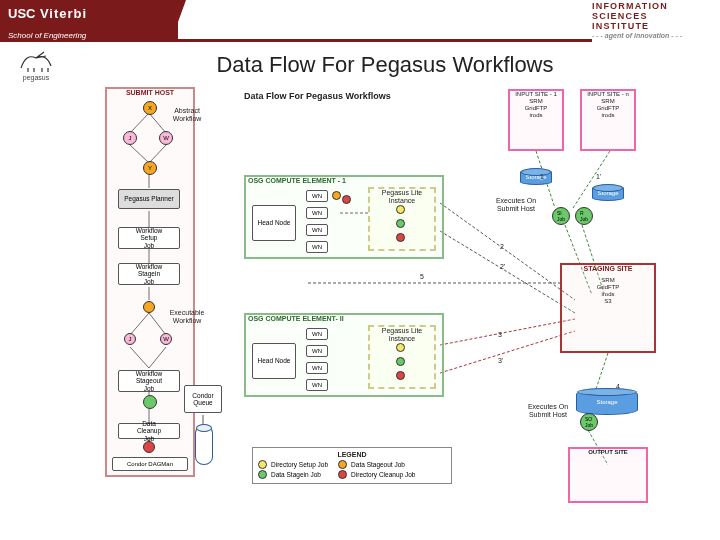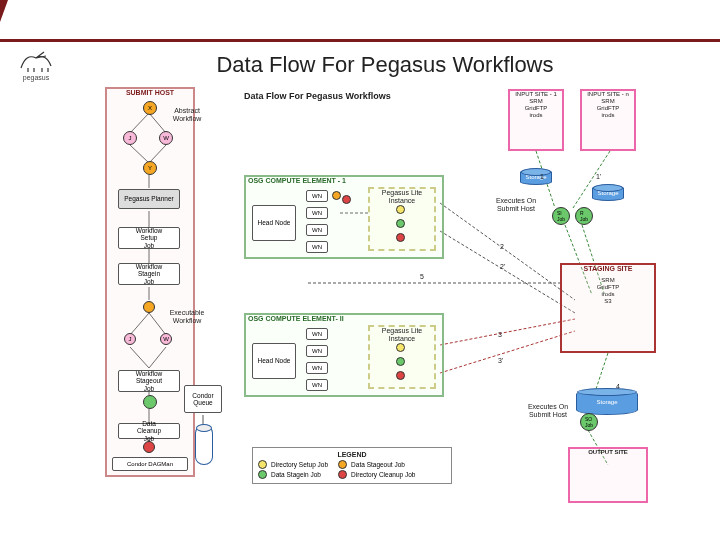--- a/index.html
+++ b/index.html
@@ -46,21 +46,32 @@
   line.grn { stroke: #3a8a3a; }
   line.red { stroke: #a33; }
   .legend { border: 1.5px solid #888; background: #fff; padding: 3px 5px; }
   .legend-row { display: flex; align-items: center; gap: 4px; font-size: 6.5px; margin: 1px 0; }
   .legend .circle { width: 9px; height: 9px; font-size: 0; position: static; }
 </style>
 </head>
 <body>
 
 <div class="header">
+  <div class="header-left">
+    <span class="usc-logo">USC</span>
+    <span class="viterbi">Viterbi</span>
+    <div class="eng">School of Engineering</div>
+  </div>
   <div class="header-mid"></div>
+  <div class="header-right">
+    <div>INFORMATION</div>
+    <div>SCIENCES</div>
+    <div>INSTITUTE</div>
+    <div class="tagline"><span class="dots">- - - </span><span>agent of innovation</span><span class="dots"> - - -</span></div>
+  </div>
 </div>
 
 <div class="title-row">
   <div class="pegasus-logo">
     <svg width="40" height="26" viewBox="0 0 40 26">
       <path d="M5 20 Q10 5 20 10 Q30 5 35 18 M12 20 L12 24 M18 20 L18 24 M26 20 L26 24 M32 20 L32 24 M20 10 L28 4 M20 10 L30 8" stroke="#333" stroke-width="1.2" fill="none"></path>
     </svg>
     <span>pegasus</span>
   </div>
   <div class="title">Data Flow For Pegasus Workflows</div>

